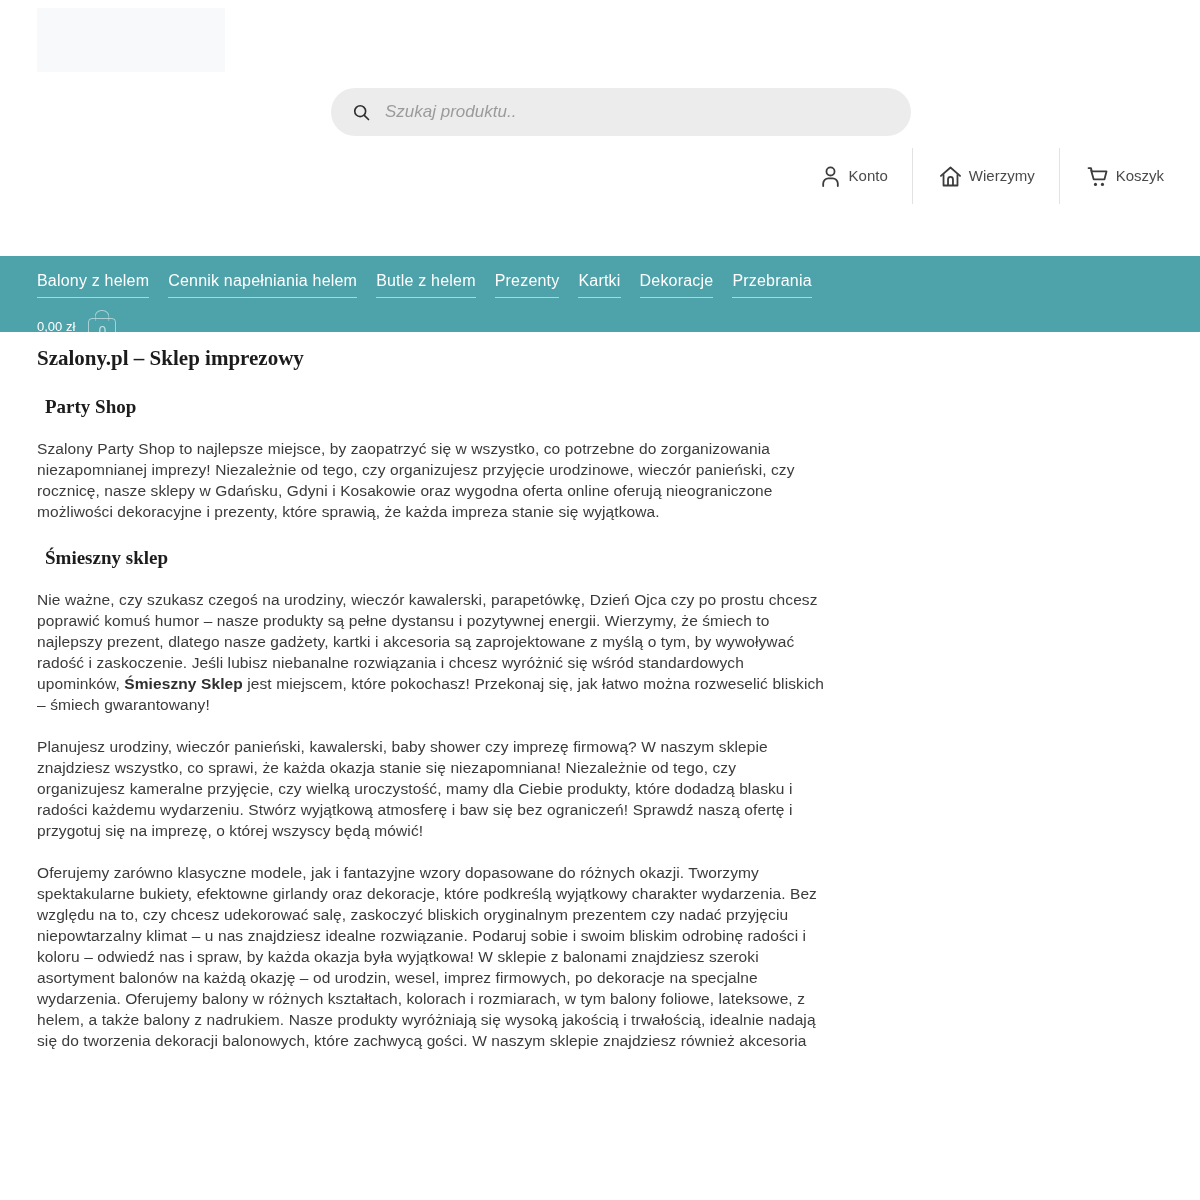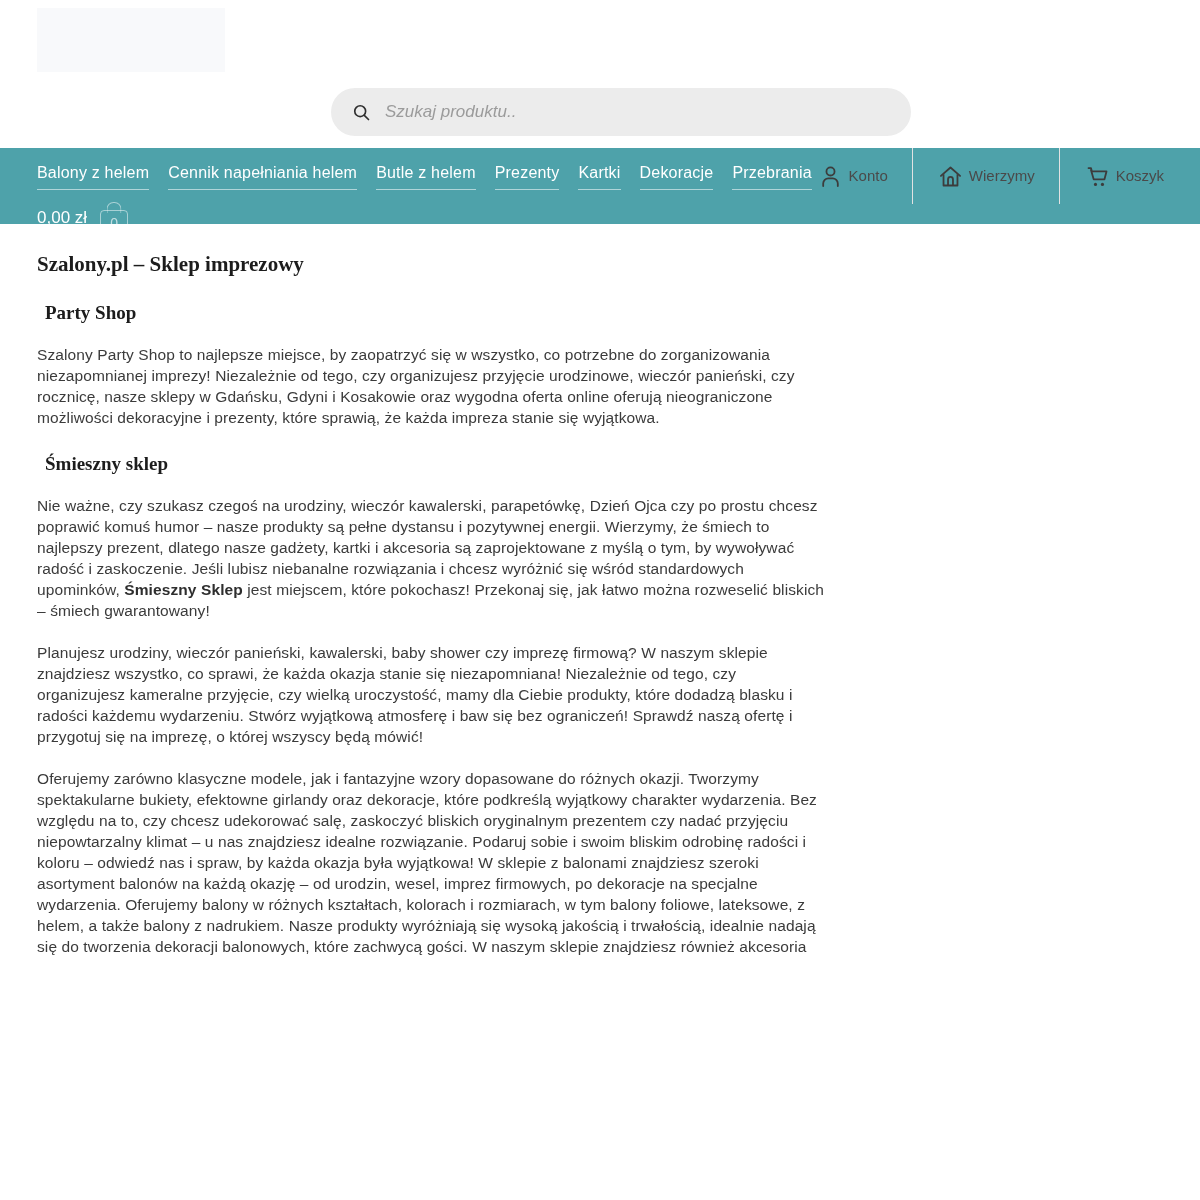--- a/index.html
+++ b/index.html
@@ -1,20 +1,20 @@
 <!DOCTYPE html>
 <html lang="pl"><head>
 <meta charset="utf-8">
 <style>
   * { margin:0; padding:0; box-sizing:border-box; }
   html,body { width:1200px; height:1200px; overflow:hidden; background:#ffffff;
               font-family:"Liberation Sans", sans-serif; }
 
   
-  .site-header { position:relative; height:148px; background:#fff; }
+  .site-header { position:relative; height:256px; background:#fff; }
   .logo-box { position:absolute; left:37px; top:8px; width:188px; height:64px;
               background:#f8f9fb; }
   .searchbar { position:absolute; left:331px; top:88px; width:580px; height:48px;
                background:#ececec; border-radius:24px; display:flex; align-items:center;
                padding:0 20px; gap:13px; }
   .searchbar svg { width:21px; height:21px; flex:0 0 auto; cursor:pointer; }
   .searchbar input { flex:1; border:none; background:transparent; outline:none;
                      font-family:"Liberation Sans", sans-serif;
                      font-size:17px; color:#444; }
   .searchbar input::placeholder { color:#9b9b9b; font-style:italic; }
@@ -26,34 +26,34 @@
   .action svg { width:27px; height:27px; display:block; }
   .action-label { font-size:15px; color:#4a4a4a; line-height:1; padding-bottom:2px; }
 
   
   .mainnav { height:76px; background:#4ea2aa; padding:16px 0 0 37px; }
   .nav-links { display:flex; gap:19px; align-items:flex-start; }
   .nav-link { color:#ffffff; font-size:16px; text-decoration:none; letter-spacing:0.2px;
               padding-bottom:7px; border-bottom:1px solid rgba(255,255,255,0.55);
               white-space:nowrap; cursor:pointer; }
   .cart-row { display:flex; align-items:center; gap:13px; margin-top:11px; cursor:pointer; }
-  .cart-total { color:#ffffff; font-size:17px; }
+  .cart-total { color:#ffffff; font-size:13px; }
   .cart-bag { position:relative; width:28px; height:25px; margin-top:9px;
               border:1.5px solid rgba(255,255,255,0.5); border-radius:4px;
               display:flex; align-items:center; justify-content:center; }
   .cart-bag::before { content:""; position:absolute; top:-9px; left:50%;
               transform:translateX(-50%); width:13px; height:10px;
               border:1.5px solid rgba(255,255,255,0.5); border-bottom:none;
               border-radius:7px 7px 0 0; }
   .cart-bag-count { color:rgba(255,255,255,0.65); font-size:14px; line-height:1; }
 
   
   .content { margin-left:37px; width:790px; padding-top:10px; }
   .content h1 { font-family:"Liberation Serif", serif; font-size:21px; font-weight:700;
-                color:#1c1c1c; margin:18px 0 9px; }
+                color:#1c1c1c; margin:4px 0 9px; }
   .content h2 { font-family:Liberation Serif, serif; font-size:19px; font-weight:700;
                 color:#1c1c1c; margin:25px 8px 20px; }
   .content p  { font-size:15.5px; line-height:21px; color:#3b3b3b; margin:0 0 21px;
                 letter-spacing:0.1px; }
   .content p strong { font-weight:700; color:#2e2e2e; }
 </style>
 </head>
 <body>
 
 <header class="site-header">

